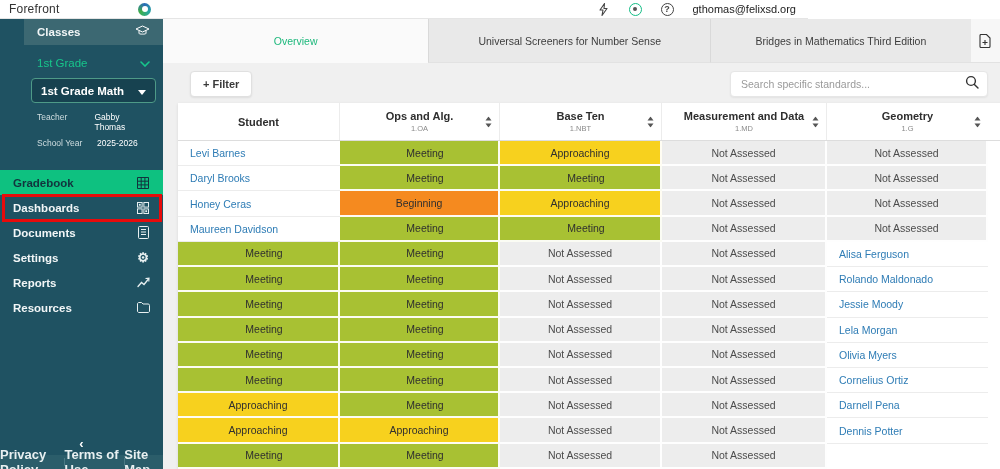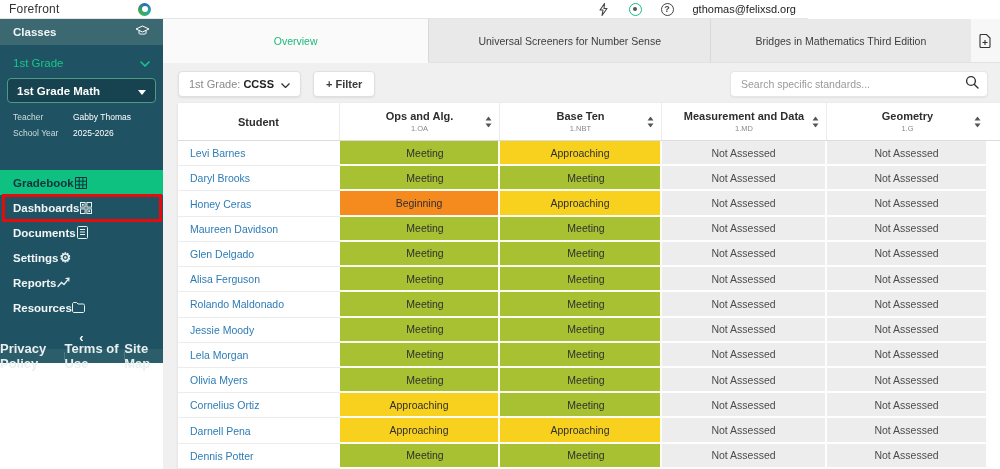--- a/index.html
+++ b/index.html
@@ -13,30 +13,30 @@
   .logo-swirl { width:13px; height:13px; border-radius:50%; background:conic-gradient(#2b6cb8,#27a8a0,#3fae49,#2b6cb8); position:relative; }
   .logo-swirl::after { content:""; position:absolute; inset:3.5px; background:#fff; border-radius:50%; }
   .topbar-right { margin-left:auto; display:flex; align-items:center; gap:19px; padding-right:12px; }
   .tb-icon { width:13px; height:13px; display:inline-flex; align-items:center; justify-content:center; color:#444; }
   .help-circle { width:13px; height:13px; border:1.3px solid #444; border-radius:50%; font-size:9px; color:#444; display:flex; align-items:center; justify-content:center; font-weight:bold; }
   .timer-circle { width:13px; height:13px; border:1.6px solid #13bd85; border-radius:50%; position:relative; }
   .timer-circle::after { content:""; position:absolute; left:3px; top:3px; width:4px; height:4px; border-radius:50%; background:#555; }
   .user-email { font-size:11px; color:#222; }
 
   
-  .sidebar { position:absolute; top:19px; left:0; width:163px; height:344px; background:#1f5262; color:#f2f6f7; z-index:4; }
+  .sidebar { position:absolute; top:19px; left:0; width:163px; height:450px; background:#1f5262; color:#f2f6f7; z-index:4;padding-left:24px; }
   .classes-header { height:26px; background:#3c6872; display:flex; align-items:center; justify-content:space-between; padding:0 13px 0 13px; font-size:11.5px; font-weight:bold; }
   .grade-row { height:22px; margin-top:7px; display:flex; align-items:center; justify-content:space-between; padding:0 13px; color:#17c68b; font-size:11.5px; font-weight:normal; cursor:pointer; }
   .class-select { margin:4px 7px 0 7px; height:25px; background:#174250; border:1px solid #4e9a87; border-radius:4px; display:flex; align-items:center; justify-content:space-between; padding:0 9px; font-size:11.5px; font-weight:bold; color:#fff; cursor:pointer; }
   .teacher-info { padding:9px 13px 0 13px; }
   .ti-row { display:flex; font-size:8.5px; margin-bottom:6px; }
   .ti-label { width:60px; color:#cfdde0; }
   .ti-value { color:#fff; }
   .menu { position:absolute; top:151px; left:0; width:163px; }
-  .menu-item { height:25px; display:flex; align-items:center; padding:0 13px; font-size:11.5px; font-weight:bold; color:#f2f6f7; cursor:pointer; }
+  .menu-item { height:25px; display:flex; align-items:center; justify-content:space-between; padding:0 13px; font-size:11.5px; font-weight:bold; color:#f2f6f7; cursor:pointer; }
   .menu-item .mi-icon { width:14px; height:14px; display:flex; align-items:center; justify-content:center; color:#e8f0f1; }
   .menu-item.active { background:#0ec180; color:#12333d; }
   .menu-item.active .mi-icon { color:#12333d; }
   .gear-glyph { font-size:13px; line-height:13px; }
   .annotation-box { position:absolute; top:175px; left:2px; width:160px; height:28px; border:3px solid #e80b0b; pointer-events:none; z-index:6; }
   .collapse-btn { position:absolute; bottom:18px; left:0; width:163px; text-align:center; color:#fff; font-size:13px; font-weight:bold; cursor:pointer; }
   .side-footer { position:absolute; bottom:0; left:0; width:163px; height:14px; background:#2b5d6a; display:flex; align-items:center; justify-content:space-around; font-size:13px; font-weight:bold; color:#e8f0f1; }
   .side-footer span { cursor:pointer; }
   .sf-div { width:1px; height:8px; background:#4b7a85; }
 
@@ -214,28 +214,20 @@
       </div>
       <div class="tab-add">
         <svg width="12" height="14" viewBox="0 0 12 14">
             <path d="M1 1.5 C1 0.9 1.4 0.5 2 0.5 H7.5 L11 4 V12.5 C11 13.1 10.6 13.5 10 13.5 H2 C1.4 13.5 1 13.1 1 12.5 Z" fill="none" stroke="#333" stroke-width="1.1"></path>
             <path d="M6 6 V11 M3.5 8.5 H8.5" stroke="#333" stroke-width="1.1"></path>
           </svg>
       </div>
     </div>
 
     <div class="filterbar">
-      <div class="btn grade-filter">
-        <span><span class="gf-prefix">1st Grade:</span> <span class="gf-value">CCSS</span></span>
-        <span>
-          <svg width="9" height="5" viewBox="0 0 9 5">
-              <path d="M0.5 0.5 L4.5 4.5 L8.5 0.5" fill="none" stroke="#333" stroke-width="1.3"></path>
-            </svg>
-        </span>
-      </div>
       <div class="btn add-filter">
         <span>+ Filter</span>
       </div>
       <div class="searchbox">
         <input type="text" placeholder="Search specific standards..." style="">
         <span>
           <svg width="14" height="14" viewBox="0 0 14 14">
               <circle cx="6" cy="6" r="4.4" fill="none" stroke="#333" stroke-width="1.4"></circle>
               <path d="M9.4 9.4 L13 13" stroke="#333" stroke-width="1.4" stroke-linecap="round"></path>
             </svg>
@@ -303,21 +295,20 @@
           <a class="cell name">Honey Ceras</a>
           <div class="cell status beginning">Beginning</div>
           <div class="cell status approaching">Approaching</div>
           <div class="cell status na">Not Assessed</div>
           <div class="cell status na">Not Assessed</div>
           <a class="cell name">Maureen Davidson</a>
           <div class="cell status meeting">Meeting</div>
           <div class="cell status meeting">Meeting</div>
           <div class="cell status na">Not Assessed</div>
           <div class="cell status na">Not Assessed</div>
-          <a class="cell name">Glen Delgado</a>
           <div class="cell status meeting">Meeting</div>
           <div class="cell status meeting">Meeting</div>
           <div class="cell status na">Not Assessed</div>
           <div class="cell status na">Not Assessed</div>
           <a class="cell name">Alisa Ferguson</a>
           <div class="cell status meeting">Meeting</div>
           <div class="cell status meeting">Meeting</div>
           <div class="cell status na">Not Assessed</div>
           <div class="cell status na">Not Assessed</div>
           <a class="cell name">Rolando Maldonado</a>

